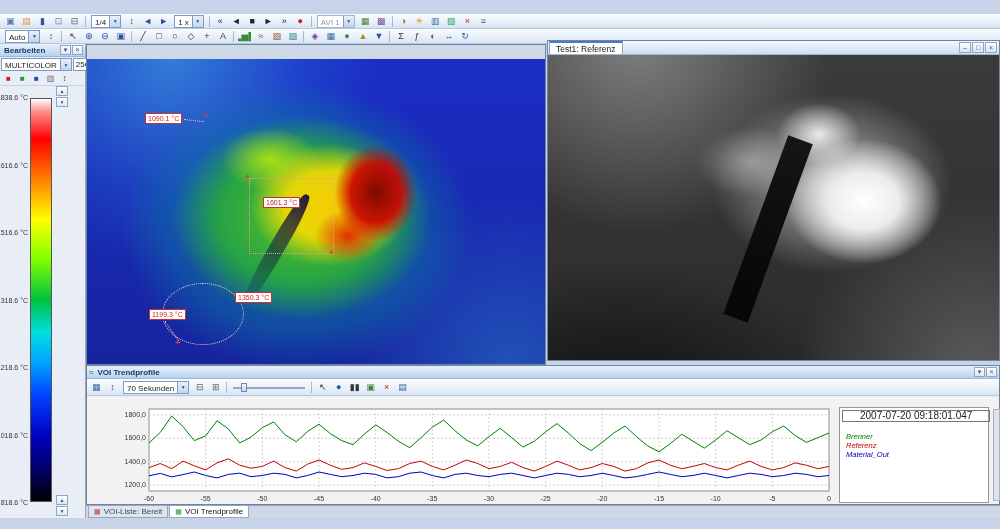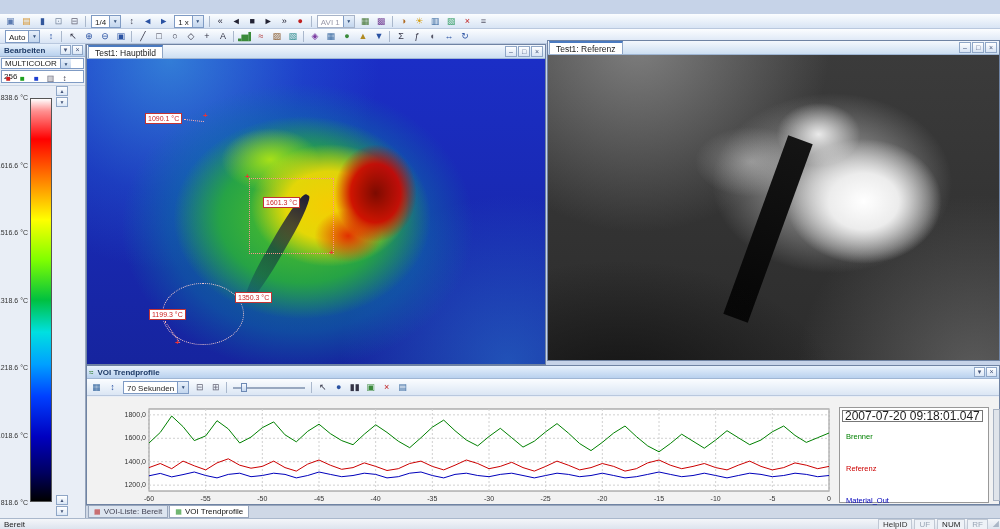--- a/index.html
+++ b/index.html
@@ -33,21 +33,21 @@
   
   .panel-header { height:13px; background:linear-gradient(#e7f1fc,#b9d1ee);
     border-bottom:1px solid #9fb6d4; display:flex; align-items:center; padding:0 2px;
     font-size:8px; color:#1d3a66; font-weight:bold; }
   .ph-title { flex:1; padding-left:2px; white-space:nowrap; overflow:hidden; }
   .ph-btn { width:11px; height:10px; border:1px solid #8fa6c6; background:linear-gradient(#fff,#dbe7f6);
     font-size:7px; line-height:8px; text-align:center; margin-left:1px; color:#44557a; font-weight:normal; }
   
   #scale-panel { position:absolute; left:0; top:44px; width:86px; bottom:11px;
     background:#e9eef6; border-right:1px solid #98a6bc; }
-  .scale-combo-row { display:flex; gap:1px; padding:1px; height:15px;flex-direction:column; }
+  .scale-combo-row { display:flex; gap:1px; padding:1px; height:15px; }
   .scale-combo-row .combo { flex:1; margin:0; }
   .mini-box { border:1px solid #7f9bc4; background:#fff; font-size:8px; padding:0 2px; line-height:11px; height:13px; }
   .scale-toolbar { display:flex; gap:1px; padding:1px 2px; border-bottom:1px solid #c8d4e4; height:14px; }
   .scale-toolbar .tb-icon { width:13px; height:11px; font-size:8px; }
   #colorbar-region { position:absolute; left:0; top:42px; bottom:0; right:0; }
   #colorbar { position:absolute; left:30px; top:12px; bottom:16px; width:22px; border:1px solid #555;
     background:linear-gradient(to bottom,
       #ffffff 0%, #ff9090 3%, #ff0000 10%, #ff7f00 20%, #ffff00 30%, #80ff00 40%,
       #00c040 50%, #00e0e0 58%, #00a0ff 66%, #0040ff 74%, #0000c0 84%, #000060 93%, #000000 100%); }
   .scale-labels { position:absolute; left:0; top:8px; bottom:12px; width:28px;
@@ -106,23 +106,23 @@
   #trend-panel { position:absolute; left:86px; top:365px; width:914px; height:140px;
     border:1px solid #6f83a3; background:#e9eef6; }
   #trend-toolbar { height:17px; display:flex; align-items:center; padding:1px 2px;
     background:linear-gradient(#fbfdff,#dbe6f4); border-bottom:1px solid #b9c8de; gap:1px; }
   #trend-content { position:absolute; top:31px; left:0; right:0; bottom:0; background:#f2f2f2; }
   #chart-title { position:absolute; left:26px; top:0; width:722px; text-align:center;
     font-size:8px; height:11px; line-height:11px; color:#222; }
   #trend-svg { position:absolute; left:26px; top:10px; width:722px; height:97px; }
   #trend-info { position:absolute; left:752px; top:10px; width:150px; height:96px;
     background:#fff; border:1px solid #999; }
-  #trend-timestamp { margin:2px; border:1px solid #777; font-size:12px; padding:0 2px;
+  #trend-timestamp { margin:2px; border:1px solid #777; font-size:10px; padding:0 17px;
     line-height:10px; display:inline-block; white-space:nowrap; }
-  #trend-legend { display:flex; flex-direction:column; margin:8px 0 9px 6px; gap:23px; }
+  #trend-legend { display:flex; flex-direction:column; margin:8px 0 9px 6px; gap:0;font-style:italic; }
   .legend-item { font-size:7.5px; }
   #trend-vslider { position:absolute; left:906px; top:12px; width:7px; height:92px;
     background:#e0e4ea; border:1px solid #a8b2c2; }
   .trend-header-icon { font-size:8px; margin-right:2px; font-weight:normal; }
   
   #tabstrip { position:absolute; left:86px; top:505px; width:914px; height:13px;
     background:#cfd8e6; border-top:1px solid #98a6bc; display:flex; align-items:flex-start; padding-left:2px; gap:1px; }
   .btab { display:flex; align-items:center; gap:3px; height:12px; padding:0 5px;
     font-size:8px; border:1px solid #98a6bc; border-top:none; background:#dde5f0; color:#445; }
   .btab.active { background:#ffffff; color:#111; }
@@ -250,30 +250,20 @@
         </div>
       <div id="colorbar"></div>
       <span class="cb-spin" style="top:0;">▲</span>
       <span class="cb-spin" style="top:11px;">▼</span>
       <span class="cb-spin" style="bottom:13px;">▲</span>
       <span class="cb-spin" style="bottom:2px;">▼</span>
     </div>
   </div>
 
   <div class="child" id="win-main">
-    <div class="child-titlebar">
-      <span class="child-tab">
-        <span>Test1: Hauptbild</span>
-      </span>
-      <span class="win-btns">
-        <span class="win-btn">–</span>
-        <span class="win-btn">□</span>
-        <span class="win-btn">×</span>
-      </span>
-    </div>
     <div class="child-body">
       <div class="thermal-img"></div>
 
       <div class="ann-dotline" style="left:97px;top:60px;width:20px;transform:rotate(6deg);"></div>
       <span class="ann-label" style="left:58px;top:54px;">1090.1 °C</span>
       <span class="ann-cross" style="left:116px;top:53px;">+</span>
 
       <div class="ann-rect" style="left:162px;top:119px;width:85px;height:76px;"></div>
       <span class="ann-label" style="left:176px;top:138px;">1601.3 °C</span>
       <span class="ann-cross" style="left:158px;top:114px;">+</span>
@@ -389,24 +379,14 @@
     <span class="btab">
       <span class="btab-icon" style="color: rgb(192, 64, 64);">▦</span>
       <span>VOI-Liste: Bereit</span>
     </span>
     <span class="btab active">
       <span class="btab-icon" style="color: rgb(58, 154, 58);">▦</span>
       <span>VOI Trendprofile</span>
     </span>
   </div>
 
-  <div id="statusbar">
-    <span id="status-left">Bereit</span>
-    <span id="status-cells">
-        <span class="status-cell" style="color: rgb(51, 51, 51);">HelpID</span>
-        <span class="status-cell" style="color: rgb(154, 166, 182);">UF</span>
-        <span class="status-cell" style="color: rgb(34, 34, 34);">NUM</span>
-        <span class="status-cell" style="color: rgb(154, 166, 182);">RF</span>
-      </span>
-    <span id="resize-grip">◢</span>
-  </div>
 
 </div>
 
 </body></html>

